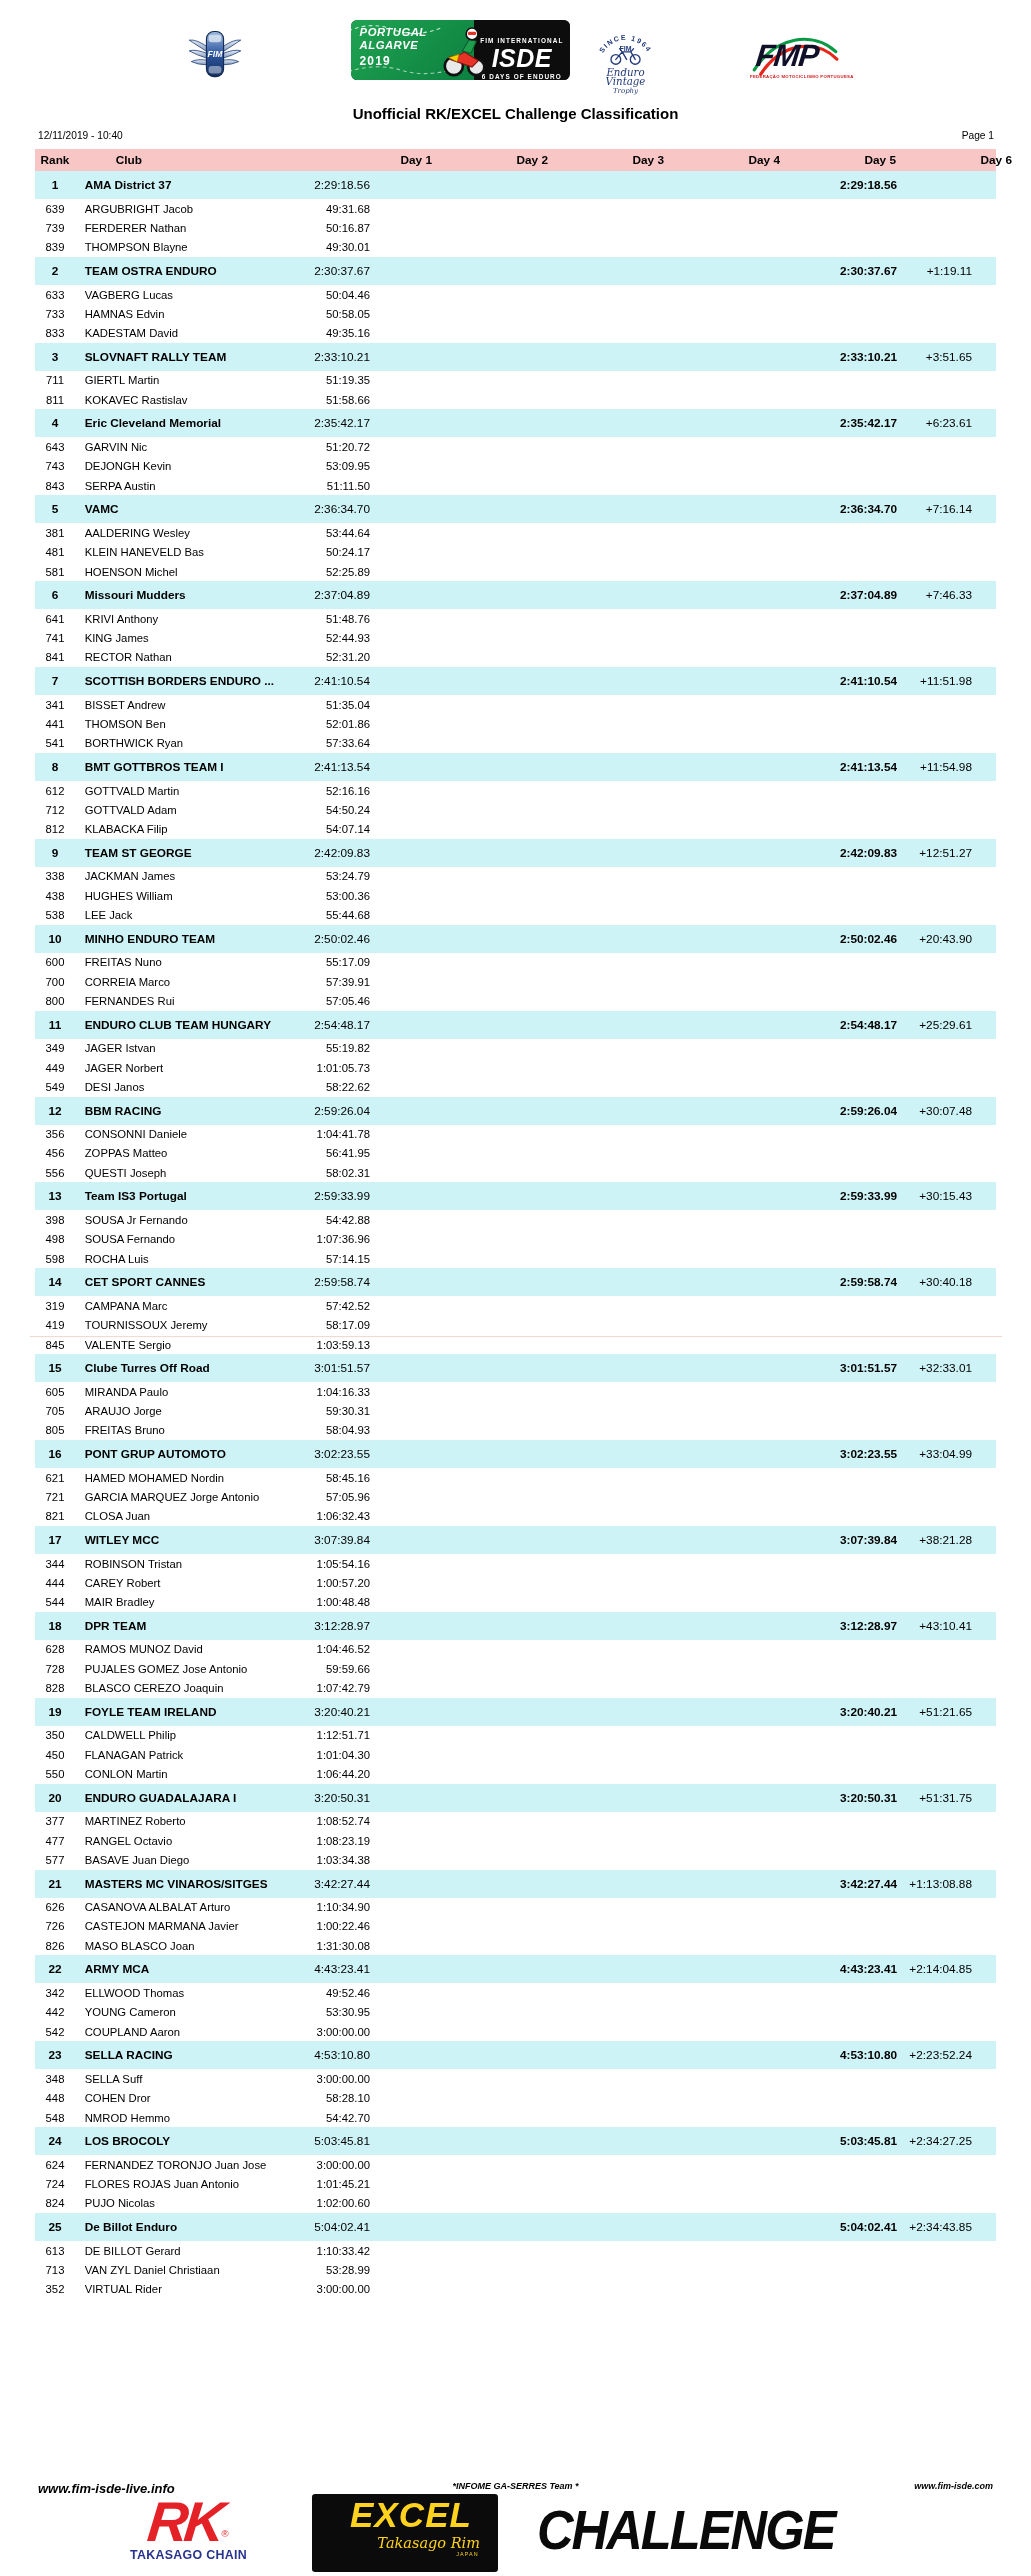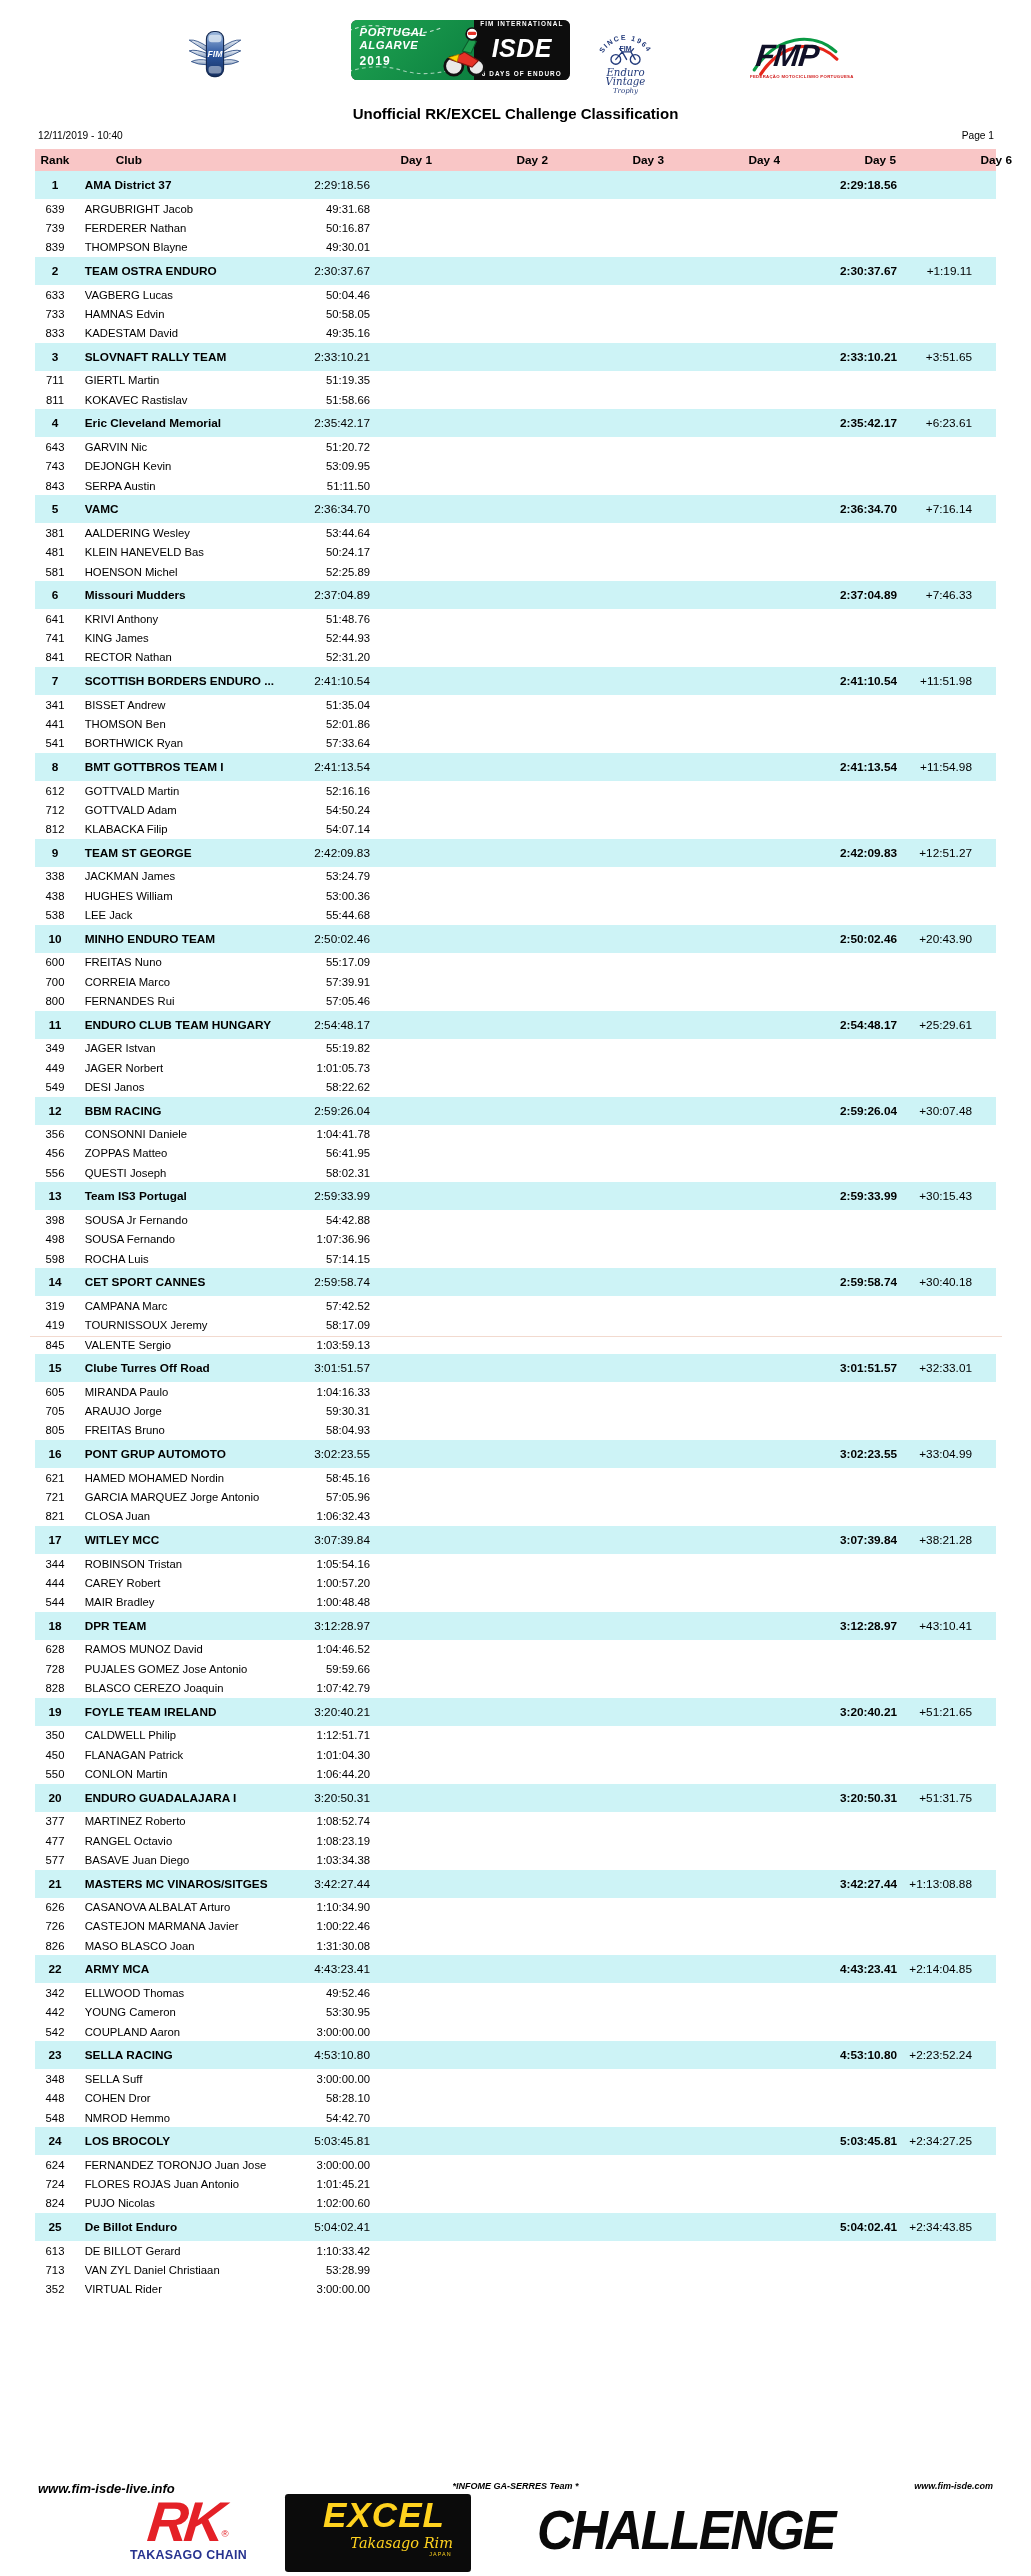--- a/index.html
+++ b/index.html
@@ -10,21 +10,21 @@
   .fim-logo{position:absolute;left:187px;top:23.6px;width:56px;height:58px;}
   .isde-banner{position:absolute;left:351px;top:20px;width:219px;height:60px;display:flex;
                border-radius:6.4px;overflow:hidden;box-shadow:0 0 0 0.5px #222 inset;}
   .isde-left{position:relative;width:56%;background:linear-gradient(135deg,#1fa351 0%,#0c8040 100%);
              color:#fff;padding:6.4px 0 0 8.6px;box-sizing:border-box;}
   .isde-left .ln{font-style:italic;font-weight:900;font-size:11.3px;line-height:13px;letter-spacing:0.5px;}
   .isde-left .yr{font-weight:900;font-size:12px;letter-spacing:1.1px;margin-top:2px;}
   .isde-waves{position:absolute;inset:0;pointer-events:none;}
   .isde-rider{position:absolute;right:-13px;top:2.1px;}
   .isde-right{width:44%;background:#0d0d0d;color:#fff;display:flex;flex-direction:column;
-              align-items:center;justify-content:flex-start;gap:9px;}
+              align-items:center;justify-content:flex-end;gap:2px;}
   .isde-right .sm{font-size:6.4px;font-weight:700;letter-spacing:1.1px;}
   .isde-right .big{font-size:25px;font-weight:900;font-style:italic;line-height:25px;letter-spacing:0.5px;}
   .vintage-logo{position:absolute;left:590px;top:25px;width:71px;height:71px;}
   .fmp-logo{position:absolute;left:750px;top:28px;width:89px;height:59px;}
   .fmp-name{position:absolute;left:6.4px;top:9.7px;font-size:31px;font-weight:900;font-style:italic;
             color:#101028;letter-spacing:-1.1px;transform:skewX(-6deg);}
   .fmp-sub{position:absolute;left:0;top:46px;width:100%;font-size:4.3px;font-weight:700;color:#d01818;
            letter-spacing:0.3px;text-align:center;white-space:nowrap;}
 
   
@@ -53,21 +53,21 @@
   .foot-left{position:absolute;left:38px;top:2481px;font-size:13px;font-weight:700;font-style:italic;}
   .foot-center{position:absolute;left:0;top:2481px;width:100%;text-align:center;font-size:9px;font-weight:700;font-style:italic;}
   .foot-right{position:absolute;right:38px;top:2481px;font-size:9px;font-weight:700;font-style:italic;}
 
   .rk-logo{position:absolute;left:121px;top:2497px;width:135px;text-align:center;}
   .rk-main{font-size:56px;line-height:49px;font-weight:900;font-style:italic;color:#e42127;
            letter-spacing:-3.8px;transform:skewX(-6deg);display:inline-block;}
   .rk-reg{font-size:9.7px;vertical-align:super;color:#e42127;font-style:normal;letter-spacing:0;}
   .rk-sub{margin-top:2.1px;font-size:12.4px;font-weight:800;color:#27338f;letter-spacing:0.3px;}
 
-  .excel-logo{position:absolute;left:285px;top:2494px;width:186px;height:78px;background:#0b0b0b;
+  .excel-logo{position:absolute;left:312px;top:2494px;width:186px;height:78px;background:#0b0b0b;
               border-radius:3.2px;color:#ffd21e;box-sizing:border-box;padding-top:3.2px;padding-left:12px;}
   .excel-main{text-align:center;font-size:35px;line-height:35px;font-weight:900;font-style:italic;letter-spacing:1.1px;}
   .excel-script{text-align:right;padding-right:18px;font-family:"DejaVu Serif","Liberation Serif",serif;
                 font-style:italic;font-size:14.5px;line-height:16px;margin-top:3.2px;}
   .excel-small{text-align:right;padding-right:19.3px;font-size:5.4px;letter-spacing:1.1px;}
 
   .challenge-logo{position:absolute;left:537px;top:2498px;font-size:55px;font-weight:900;
                   font-style:italic;letter-spacing:-2.1px;color:#0a0a0a;transform:scaleX(0.92);
                   transform-origin:left center;white-space:nowrap;}
 </style>

